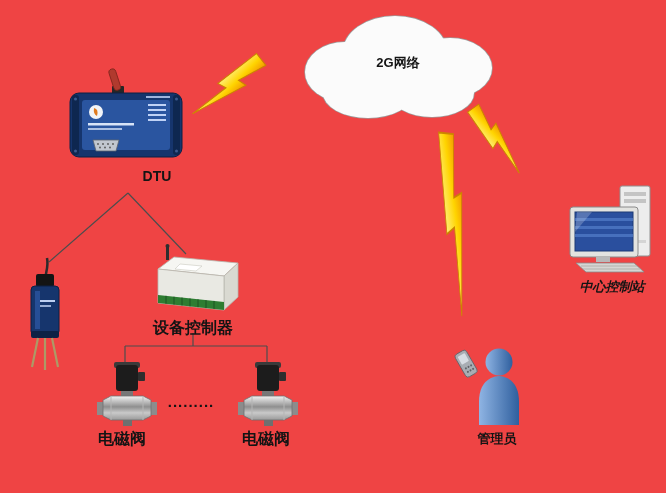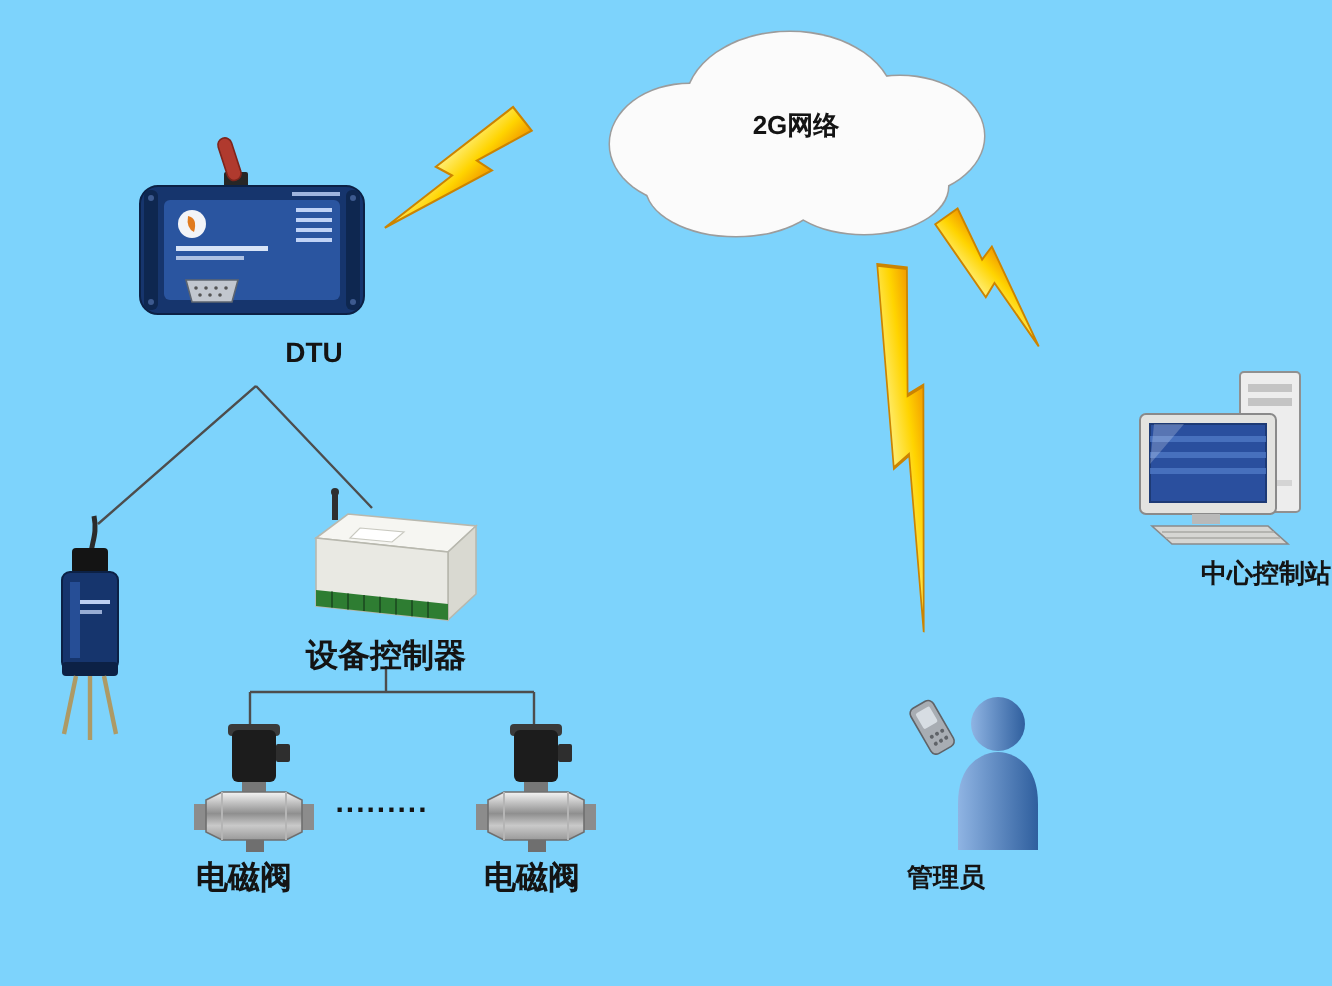--- a/index.html
+++ b/index.html
@@ -1,20 +1,20 @@
 <!DOCTYPE html>
 <html><head>
 <meta charset="utf-8">
 <style>
   html, body { margin: 0; padding: 0; background: #ffffff; }
   .stage {
     position: relative;
     width: 666px;
     height: 493px;
-    background: #7dd3fc;
+    background: #ef4444;
     overflow: hidden;
     font-family: "Liberation Sans", "DejaVu Sans", sans-serif;
   }
   .stage > svg { position: absolute; left: 0; top: 0; }
   .label {
     position: absolute;
     transform: translateX(-50%);
     font-weight: bold;
     color: #141414;
     white-space: nowrap;
@@ -187,16 +187,16 @@
       <line x1="583" y1="269" x2="640" y2="269" stroke="#a9a9a4" stroke-width="0.8"></line>
     </g>
   </svg>
 
   <div class="label s13" style="left:398px; top:54px;">2G网络</div>
   <div class="label s14" style="left:144px; top:168px;">DTU</div>
   <div class="label s12" style="left:193px; top:318px;">设备控制器</div>
   <div class="label s12" style="left:122px; top:429px;">电磁阀</div>
   <div class="label s12" style="left:266px; top:429px;">电磁阀</div>
   <div class="label dots" style="left:191px; top:393px;">.........</div>
-  <div class="label s13" style="left:473px; top:430px;">管理员</div>
-  <div class="label s13" style="left:633px; top:278px;">中心控制站</div>
+  <div class="label s13" style="left:497px; top:430px;">管理员</div>
+  <div class="label s13" style="left:612px; top:278px;font-style:italic;">中心控制站</div>
 
 </div>
 
 </body></html>

